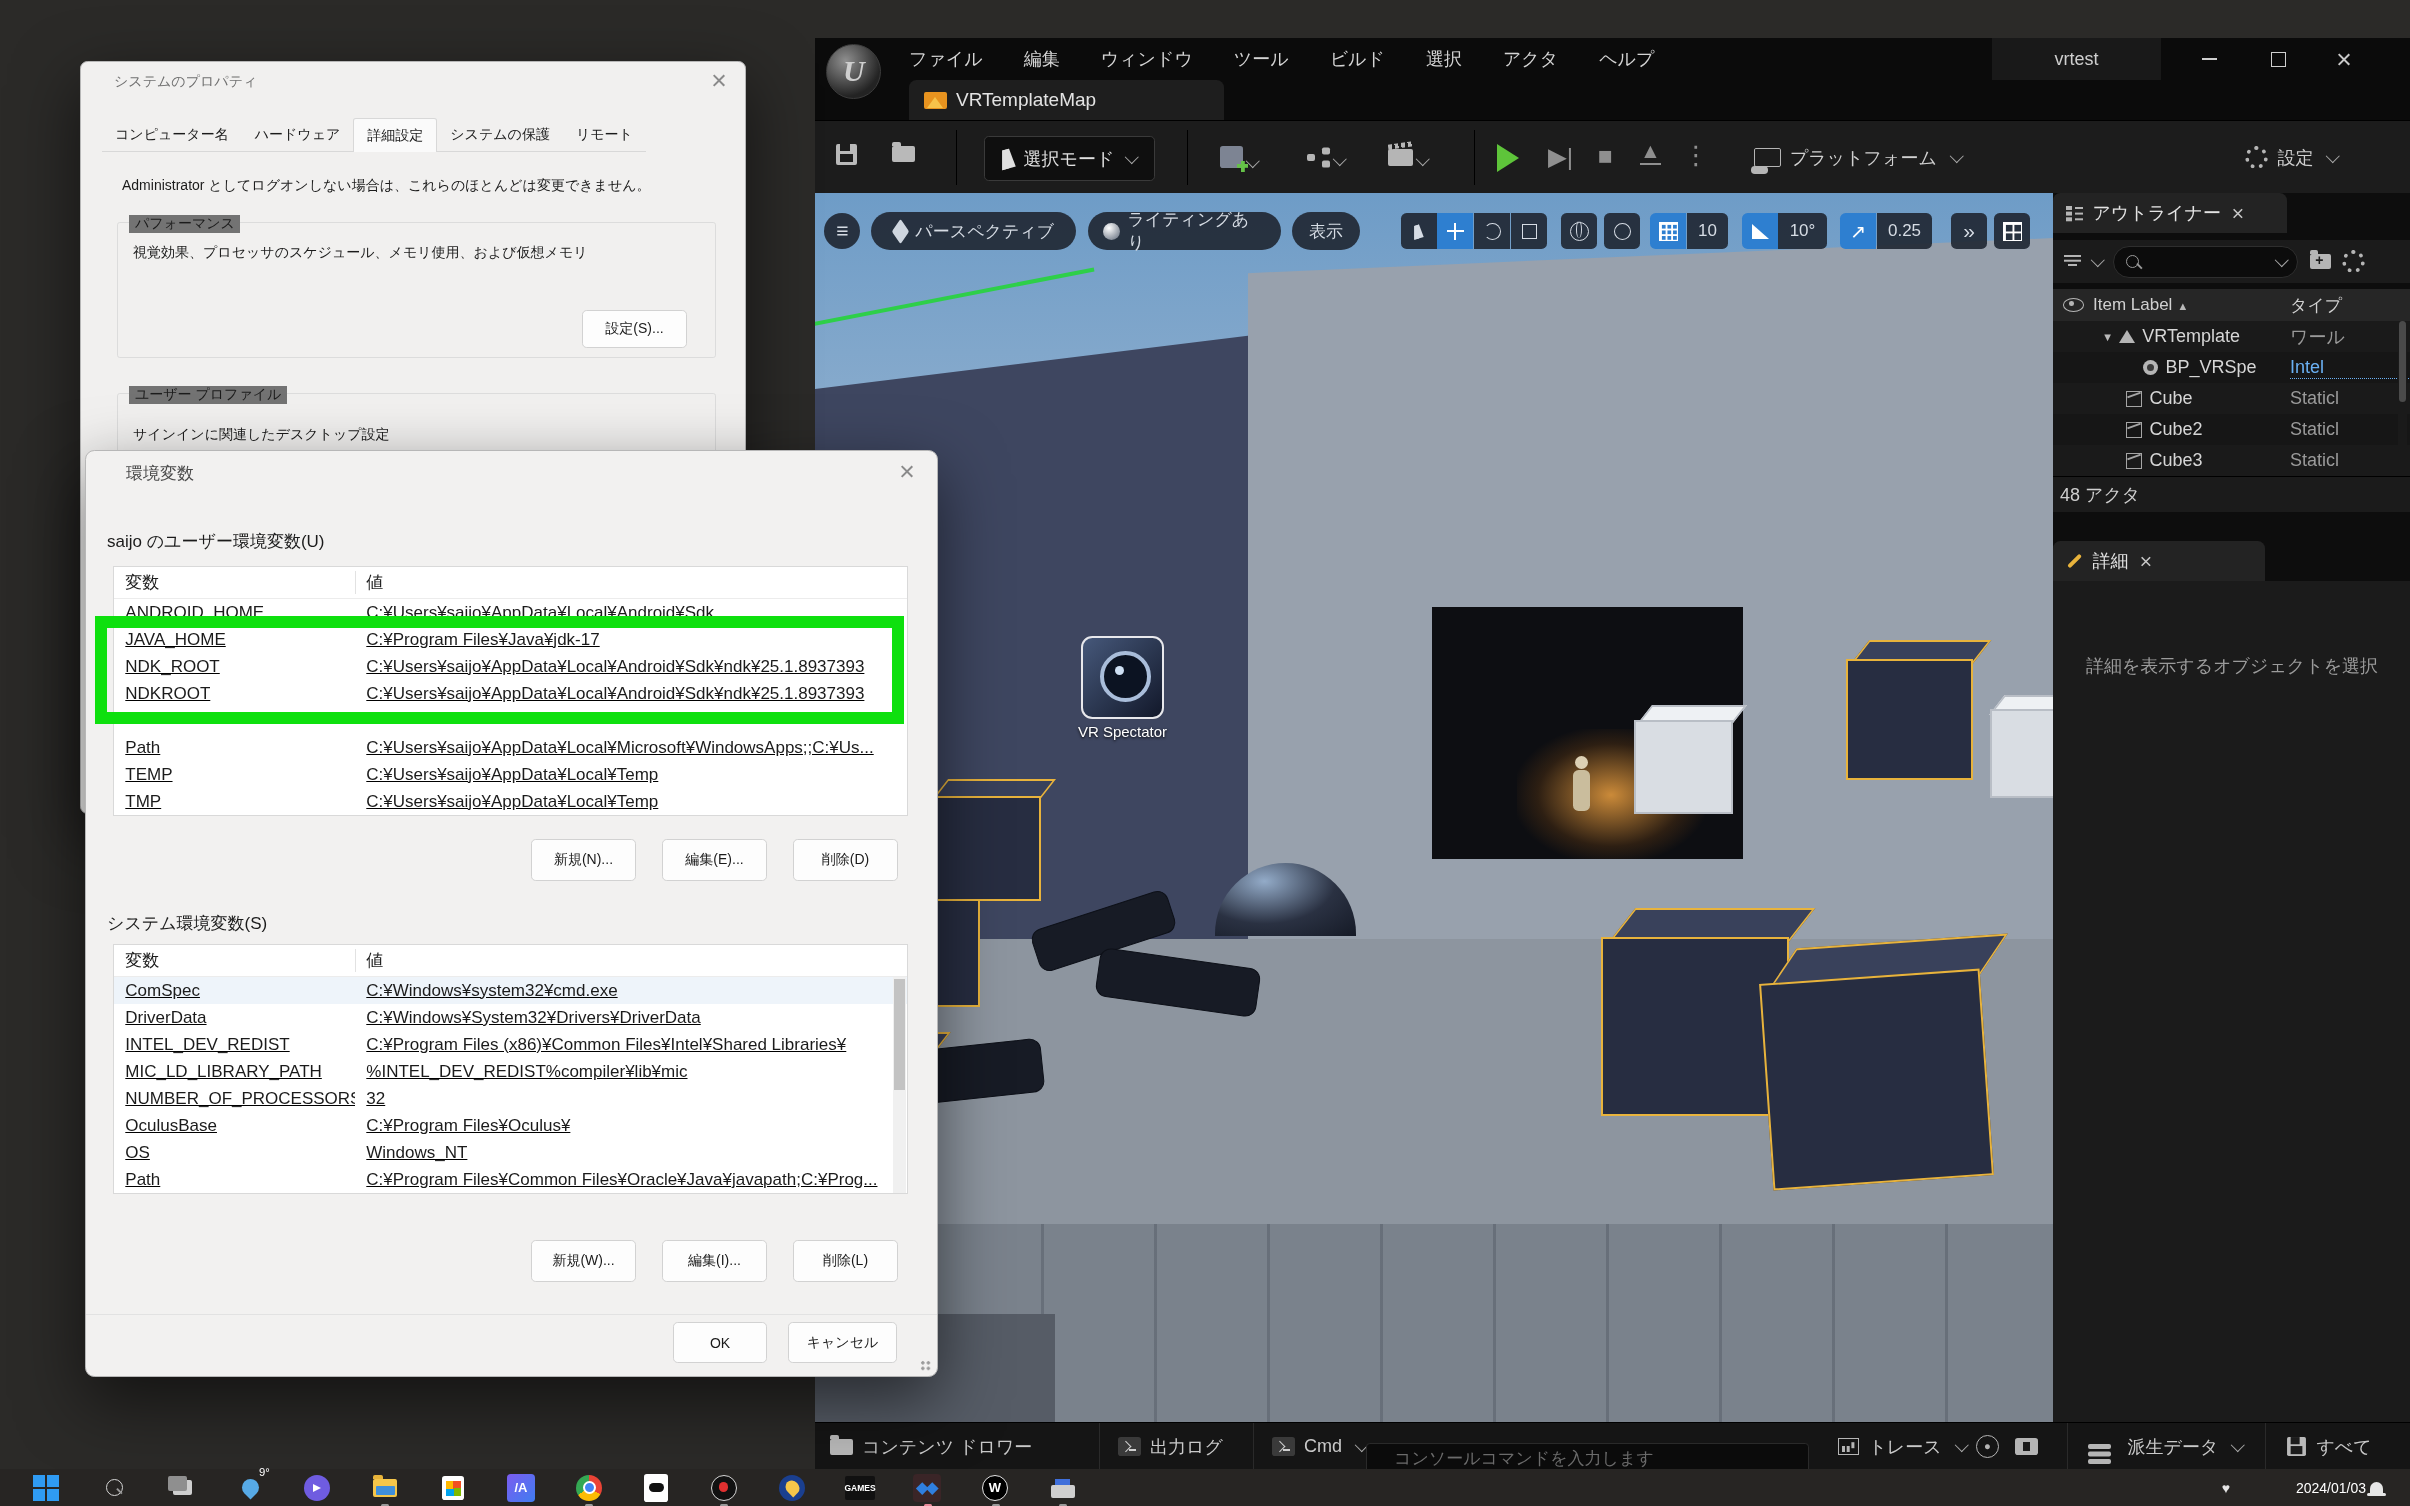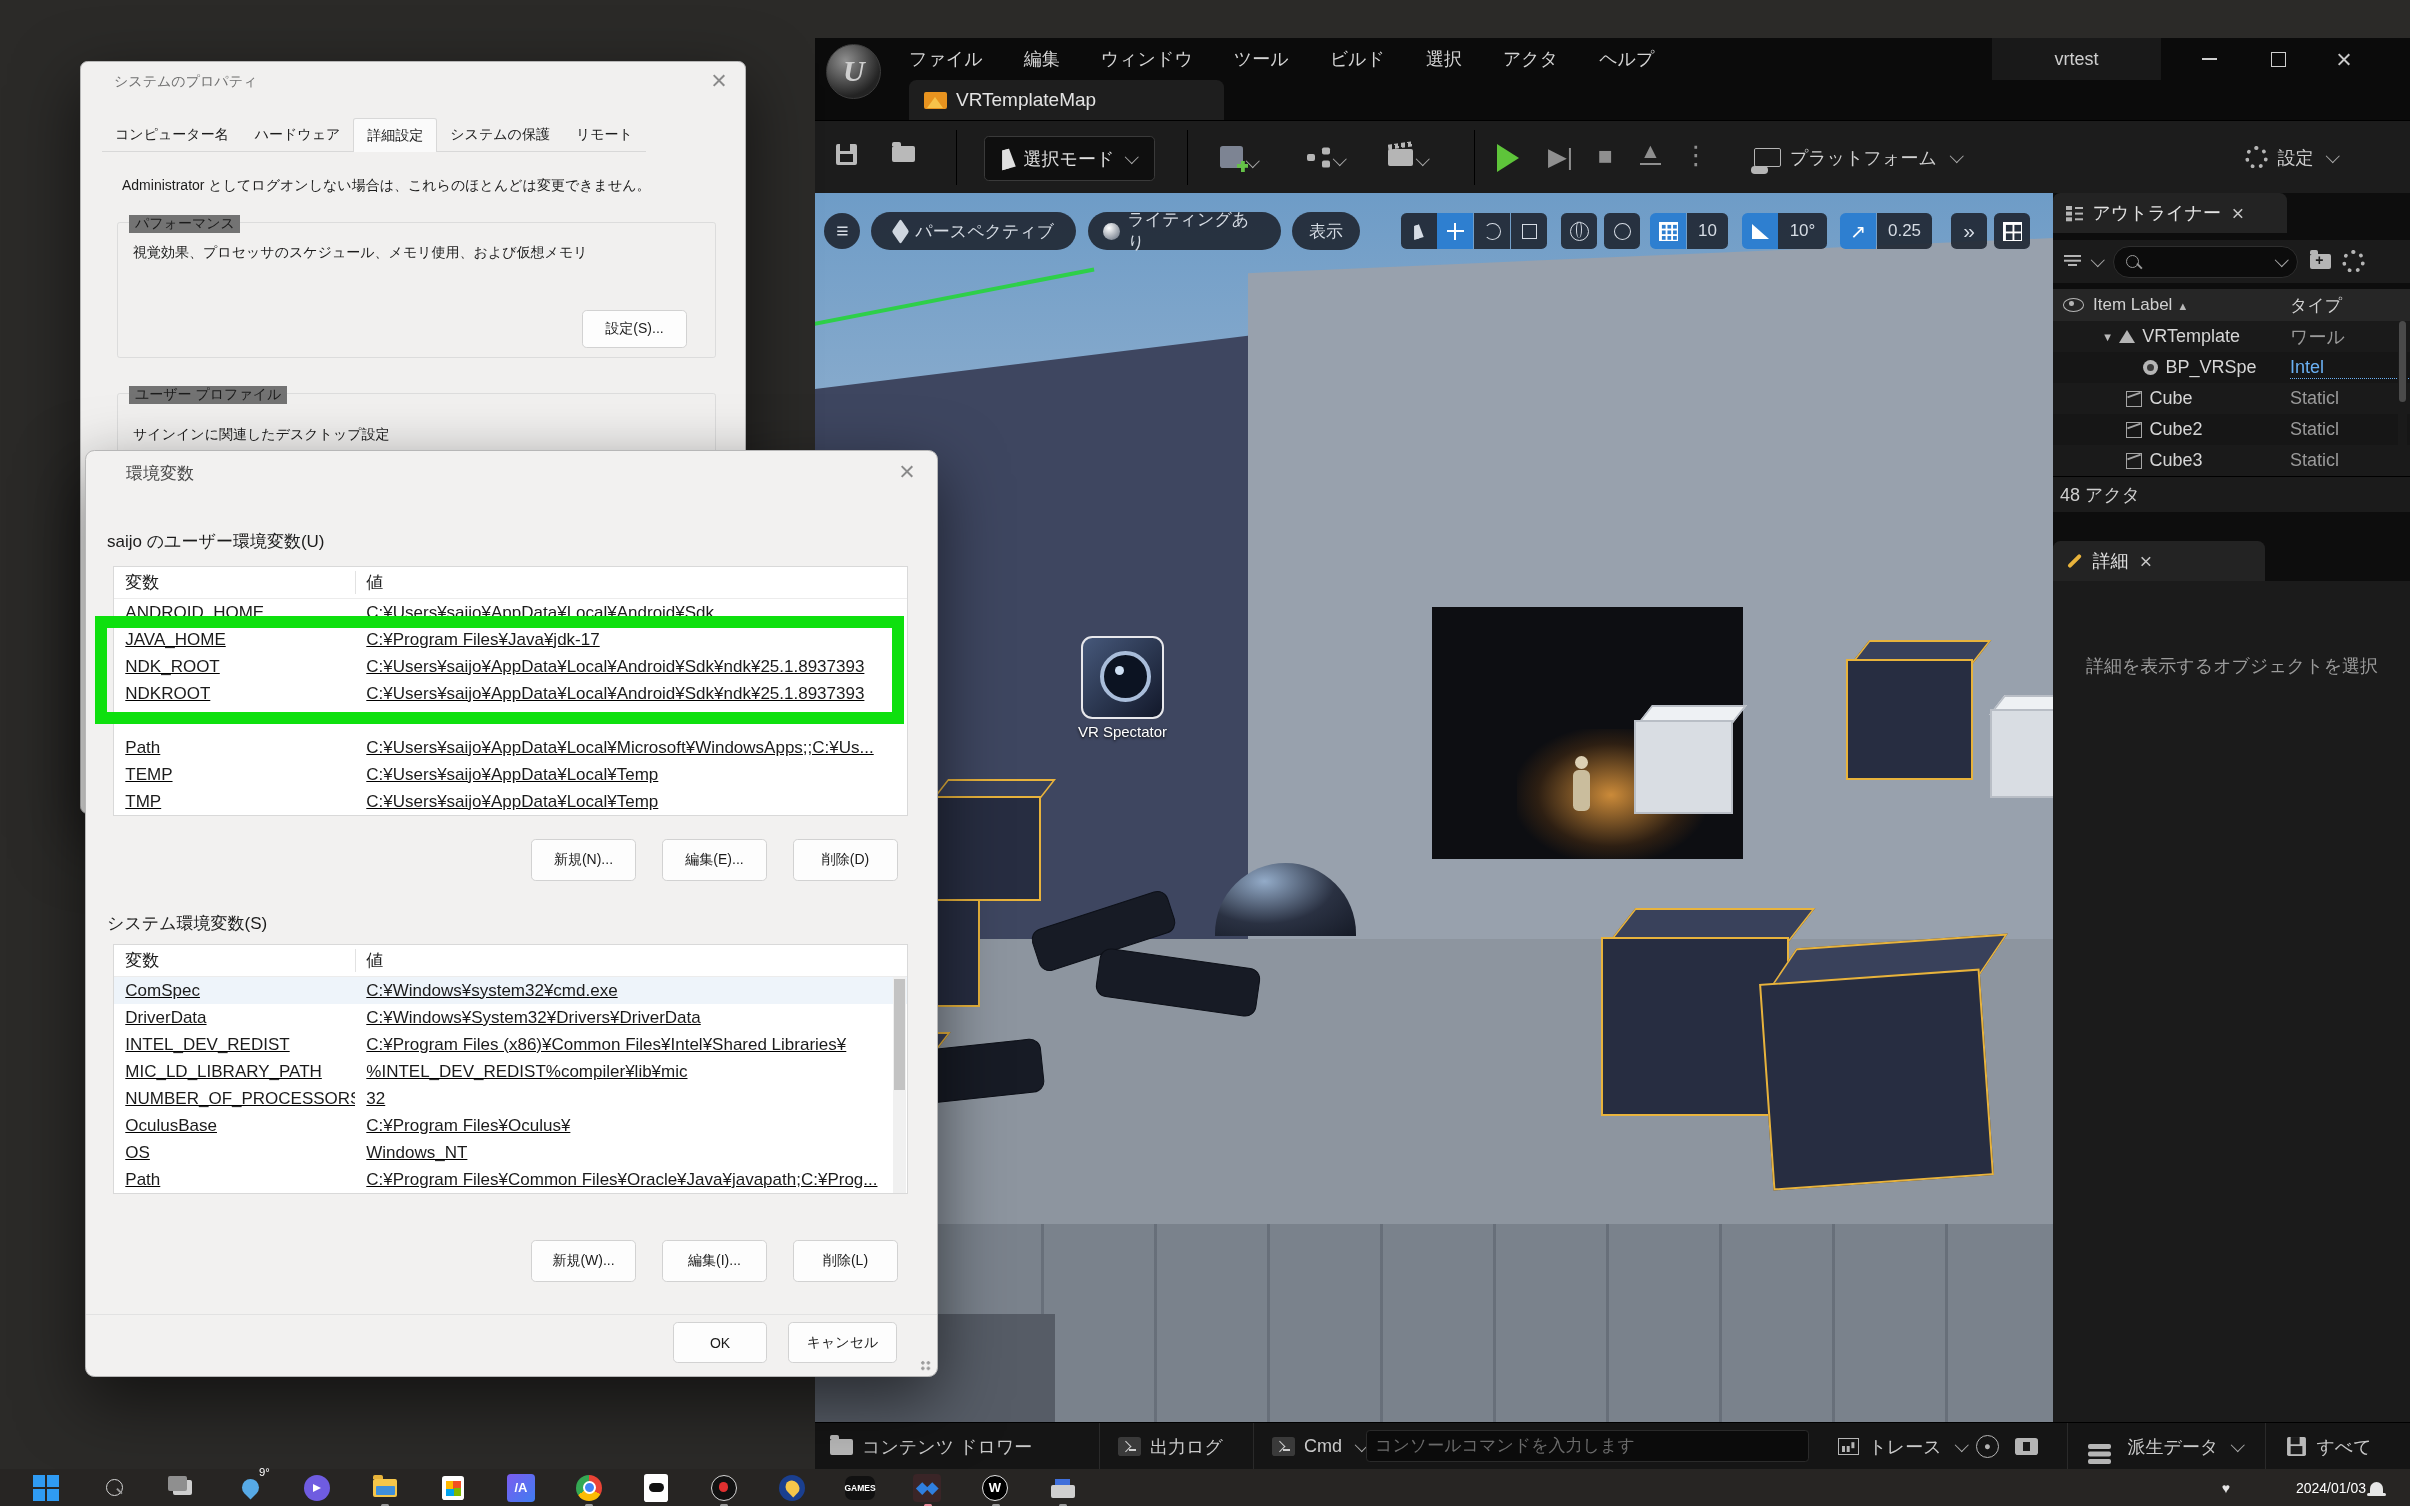--- a/index.html
+++ b/index.html
@@ -135,21 +135,21 @@
   #ol-thumb{position:absolute;left:0.9px;top:0;width:7.5px;height:81px;background:#4a4a4a;border-radius:3.8px;}
   #dt-body{left:0;top:388px;width:100%;height:841px;background:#1b1b1b;display:flex;justify-content:center;}
   #dt-body span{margin-top:73px;color:#9b9b9b;font-size:18px;}
   
   #ue-status{left:0;top:1384px;width:100%;height:47px;background:#151515;border-top:0.9px solid #000;color:#c9c9c9;font-size:18px;}
   .st-item{position:absolute;top:0;height:47px;display:flex;align-items:center;gap:9.4px;}
   .st-sep{position:absolute;top:0;width:0.9px;height:47px;background:#2a2a2a;}
   .trm{position:relative;display:inline-block;width:22.6px;height:19px;background:#3a3a3a;border-radius:2.8px;}
   .trm::before{content:"";position:absolute;left:3.8px;top:5.6px;width:6.6px;height:6.6px;border-left:1.9px solid #d0d0d0;border-bottom:1.9px solid #d0d0d0;transform:rotate(-135deg);}
   .trm::after{content:"";position:absolute;left:11.3px;top:12.2px;width:6.6px;height:1.9px;background:#d0d0d0;}
-  #console-input{position:absolute;left:551px;top:7px;width:443px;height:32px;background:#0b0b0b;border:0.9px solid #2a2a2a;border-radius:3.8px;color:#bdbdbd;font-size:17px;padding:0 8px;box-sizing:border-box;font-family:inherit;}
+  #console-input{position:absolute;left:551px;top:20px;width:443px;height:32px;background:#0b0b0b;border:0.9px solid #2a2a2a;border-radius:3.8px;color:#bdbdbd;font-size:17px;padding:0 27px;box-sizing:border-box;font-family:inherit;}
   #console-input::placeholder{color:#6b6b6b;}
   .ring{display:inline-block;width:21px;height:21px;border:1.9px solid #b5b5b5;border-radius:50%;text-align:center;line-height:21px;font-size:11.3px;color:#b5b5b5;}
   .camico{position:relative;display:inline-block;width:22.6px;height:17px;background:#b5b5b5;border-radius:2.8px;}
   .camico::after{content:"";position:absolute;left:7.5px;top:3.8px;width:7.5px;height:9.4px;background:#1c1c1c;}
   
   .dlg{box-shadow:0 23.5px 66px rgba(0,0,0,.55);border:0.9px solid #b7b7b7;box-sizing:border-box;}
   #sysprops{left:80px;top:61px;width:666px;height:753px;background:#f1f0ef;border-radius:7.5px;z-index:5;}
   #sysprops .title{position:absolute;left:33px;top:11.3px;font-size:14px;color:#707070;}
   #sp-tabs{position:absolute;left:21px;top:56px;display:flex;}
   .sp-tab{padding:7.5px 13px;font-size:14px;color:#1b1b1b;border-bottom:0.9px solid #d8d8d8;}
@@ -195,21 +195,21 @@
     background:conic-gradient(#f25022 0 25%,#7fba00 0 50%,#00a4ef 0 75%,#ffb900 0);}
   .slasha{width:28px;height:28px;border-radius:3.8px;background:linear-gradient(135deg,#7b5cf0,#3f7df0);color:#fff;font-size:13px;font-weight:bold;display:flex;align-items:center;justify-content:center;}
   .chrome{position:relative;width:26px;height:26px;border-radius:50%;background:conic-gradient(#ea4335 0 33%,#fbbc05 0 66%,#34a853 0);}
   .chrome::after{content:"";position:absolute;left:6.6px;top:6.6px;width:13px;height:13px;border-radius:50%;background:#4285f4;border:2.8px solid #fff;box-sizing:border-box;}
   .oculus{width:24.5px;height:28px;background:#fff;border-radius:2.8px;display:flex;align-items:center;justify-content:center;}
   .oculus i{width:15px;height:9.4px;border-radius:5.6px;background:#111;}
   .recorder{position:relative;width:26px;height:26px;border-radius:50%;background:#111;border:1.9px solid #d5d5d5;box-sizing:border-box;}
   .recorder::after{content:"";position:absolute;left:6.6px;top:6.6px;width:9.4px;height:9.4px;border-radius:50%;background:#e03030;}
   .bluedrop{width:26px;height:26px;border-radius:50%;background:#1a3f8f;display:flex;align-items:center;justify-content:center;}
   .bluedrop i{width:13px;height:15px;background:#f5c64a;border-radius:50% 50% 50% 0;transform:rotate(-45deg);}
-  .gamesb{width:30px;height:24.5px;background:#111;border-radius:7px;color:#fff;font-size:8.5px;font-weight:bold;display:flex;align-items:center;justify-content:center;}
+  .gamesb{width:30px;height:24.5px;background:#111;border-radius:2px;color:#fff;font-size:8.5px;font-weight:bold;display:flex;align-items:center;justify-content:center;}
   .diam{width:28px;height:28px;background:#3a2527;border-radius:3.8px;display:flex;align-items:center;justify-content:center;gap:1.9px;}
   .diam i{width:8.5px;height:8.5px;background:#2f7fe0;transform:rotate(45deg);}
   .wapp{width:26px;height:26px;border-radius:50%;background:#000;border:1.9px solid #e5e5e5;color:#fff;font-size:13px;font-weight:bold;display:flex;align-items:center;justify-content:center;box-sizing:border-box;}
   .prn{position:relative;width:24.5px;height:13px;background:#cfcfcf;border-radius:1.9px;top:3.8px;}
   .prn::before{content:"";position:absolute;left:4.7px;top:-6.6px;width:15px;height:6.6px;background:#3f6fdb;}
   .rundot{position:absolute;top:35px;width:7.5px;height:2.8px;border-radius:1.9px;background:#9a9a9a;}
   .rundot.pink{background:#e98a9a;}
   #tb-date{position:absolute;right:45px;top:0;height:38px;display:flex;align-items:center;color:#ffffff;font-size:14px;}
   #tb-heart{position:absolute;right:181px;top:0;height:38px;display:flex;align-items:center;color:#e6e6e6;font-size:14px;}
   .bell{position:relative;width:13px;height:11.3px;background:#e6e6e6;border-radius:6.6px 6.6px 0 0;}

